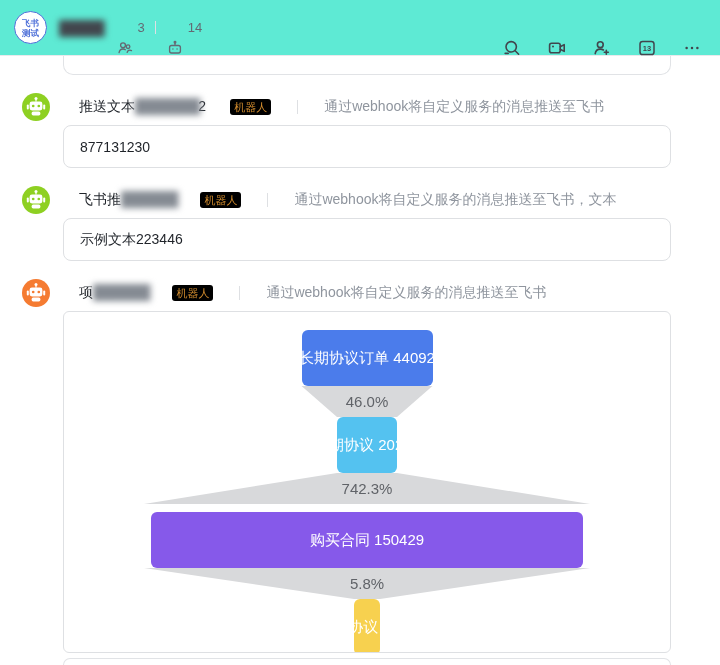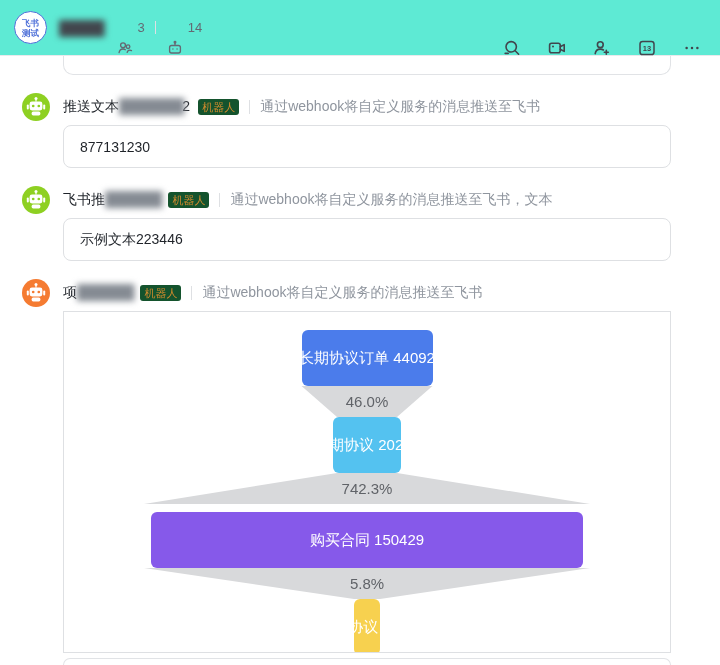--- a/index.html
+++ b/index.html
@@ -42,38 +42,38 @@
     border-radius:0 0 10px 10px;
   }
   .partial-card-bottom {
     height:7px; margin:5px 49px 0 63px;
     border:1px solid #e1e3e6; border-bottom:none;
     border-radius:10px 10px 0 0;
   }
   .msg { margin-top:18px; }
   .msg-head {
     display:flex; align-items:center;
-    margin:0 49px 0 22px; height:28px;
+    margin:0 49px 0 22px; height:28px;gap:16px;
   }
   .bot-avatar { width:28px; height:28px; flex:none; cursor:pointer; }
   .msg-name { margin-left:13px; font-size:14px; color:#1f2329; white-space:nowrap; cursor:pointer; }
   .name-blur { filter:blur(3px); color:#858b93; letter-spacing:-2px; }
   .bot-badge {
-    margin-left:8px; background:#14532d; color:#cf8a2d;
+    margin-left:8px; background:#000000; color:#cf8a2d;
     font-size:11px; line-height:16px; padding:0 4px; border-radius:3px; flex:none;
   }
   .head-div { width:1px; height:14px; background:#dee0e3; margin:0 10px; flex:none; }
   .msg-desc { font-size:14px; color:#8f959e; white-space:nowrap; overflow:hidden; }
   .msg-card {
     margin:4px 49px 0 63px;
     border:1px solid #dee0e3; border-radius:8px; background:#fff;
     cursor:pointer;
   }
   .text-card { height:43px; display:flex; align-items:center; padding:12px 16px; font-size:14px; color:#1f2329; }
-  .chart-card { height:342px; border-radius:0; padding-top:18px; overflow:hidden; }
+  .chart-card { height:342px; border-radius:6px; padding-top:18px; overflow:hidden; }
   
   .funnel { display:flex; flex-direction:column; align-items:center; }
   .funnel-bar { position:relative; border-radius:6px; flex:none; }
   .funnel-label {
     position:absolute; left:50%; top:50%; transform:translate(-50%,-50%);
     color:#fff; font-size:15px; white-space:nowrap;
   }
   .funnel-conn {
     position:relative; flex:none;
     display:flex; align-items:center; justify-content:center;
@@ -234,21 +234,21 @@
       <span class="msg-desc">通过webhook将自定义服务的消息推送至飞书</span>
     </div>
     <div class="msg-card chart-card">
       <div class="funnel">
           <div class="funnel-bar" style="width: 131px; height: 56px; background: rgb(75, 124, 235);">
             <span class="funnel-label" style="color: rgb(255, 255, 255);">长期协议订单 44092</span>
           </div>
           <div class="funnel-conn" style="width: 446px; height: 31px; background: rgb(216, 217, 219); clip-path: polygon(157.5px 0px, 288.5px 0px, 253px 100%, 193px 100%);">
             <span class="funnel-rate" style="color: rgb(96, 99, 104);">46.0%</span>
           </div>
-          <div class="funnel-bar" style="width: 68px; height: 56px; background: rgb(84, 194, 240);">
+          <div class="funnel-bar" style="width: 60px; height: 56px; background: rgb(84, 194, 240);">
             <span class="funnel-label" style="color: rgb(255, 255, 255);">长期协议 20266</span>
           </div>
           <div class="funnel-conn" style="width: 446px; height: 31px; background: rgb(216, 217, 219); clip-path: polygon(193px 0px, 253px 0px, 446px 100%, 0px 100%);">
             <span class="funnel-rate" style="color: rgb(96, 99, 104);">742.3%</span>
           </div>
           <div class="funnel-bar" style="width: 432px; height: 56px; background: rgb(134, 89, 234); margin-top: 8px;">
             <span class="funnel-label" style="color: rgb(255, 255, 255);">购买合同 150429</span>
           </div>
           <div class="funnel-conn" style="width: 446px; height: 31px; background: rgb(216, 217, 219); clip-path: polygon(0px 0px, 446px 0px, 236px 100%, 210px 100%);">
             <span class="funnel-rate" style="color: rgb(96, 99, 104);">5.8%</span>

